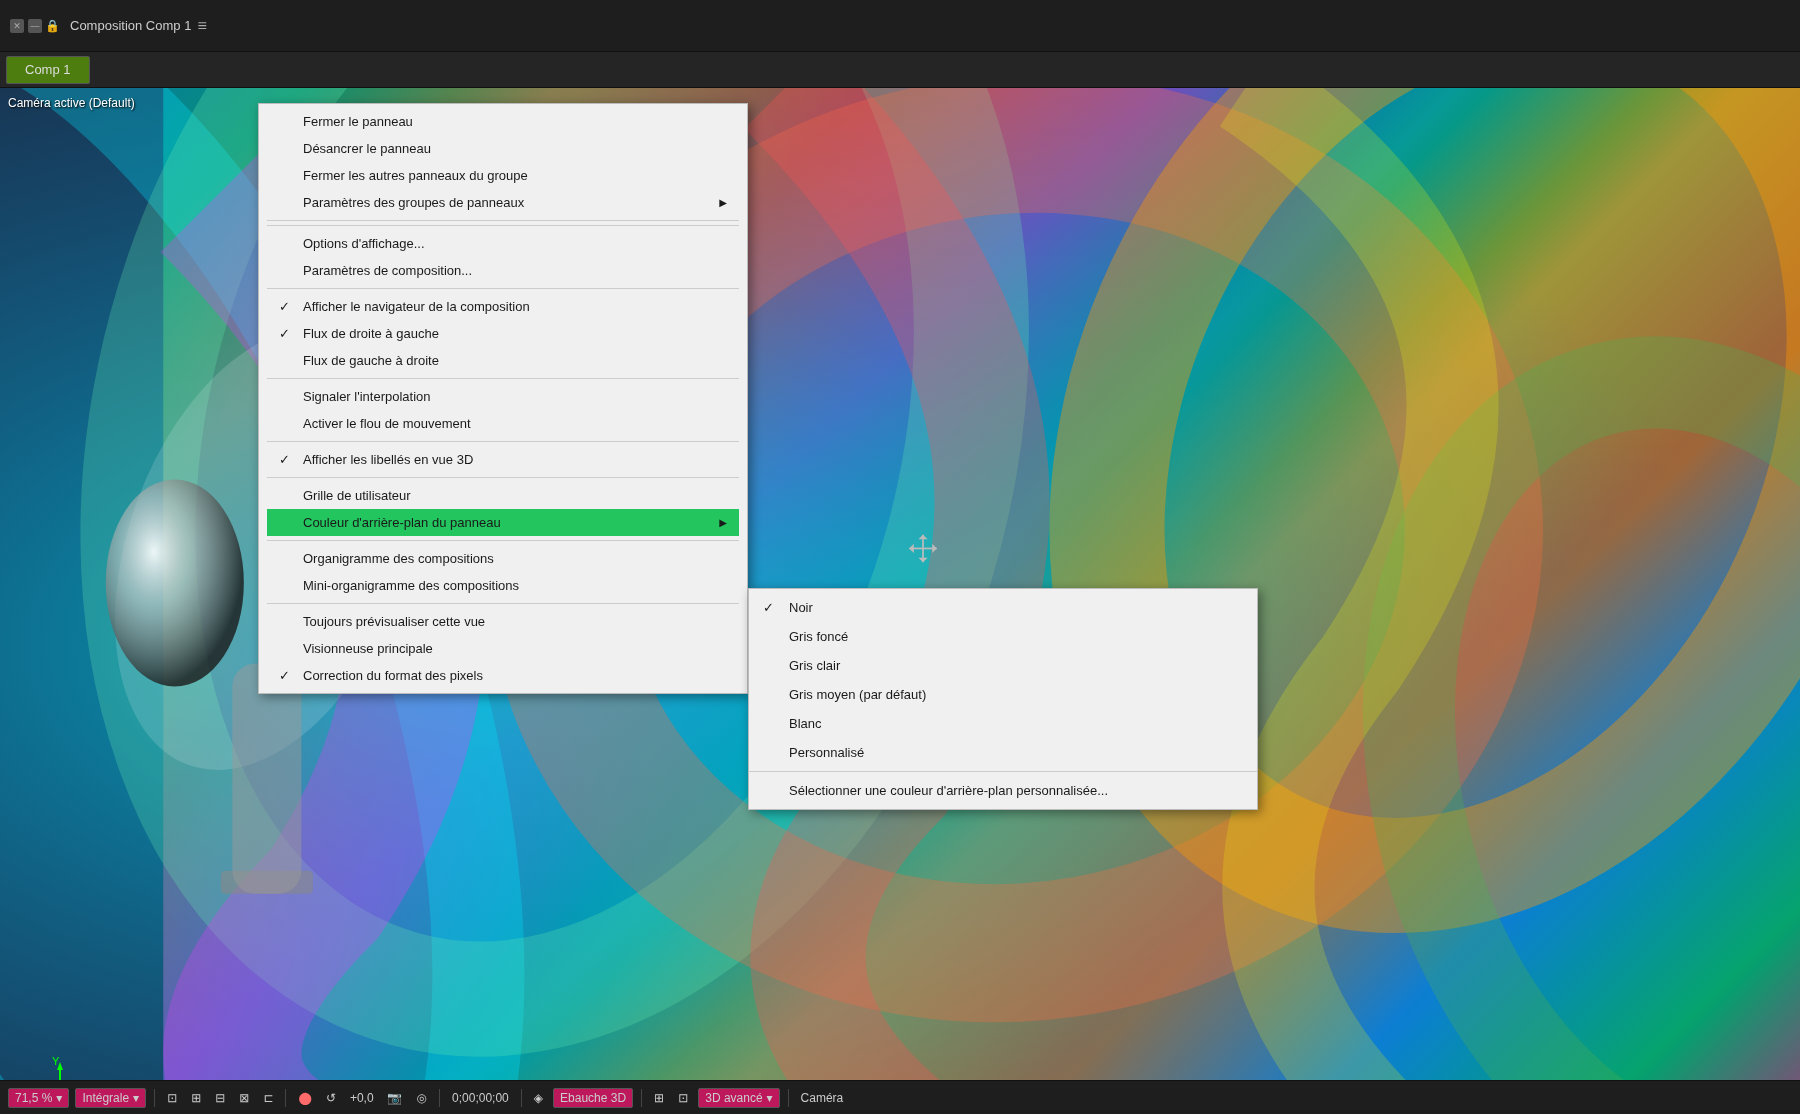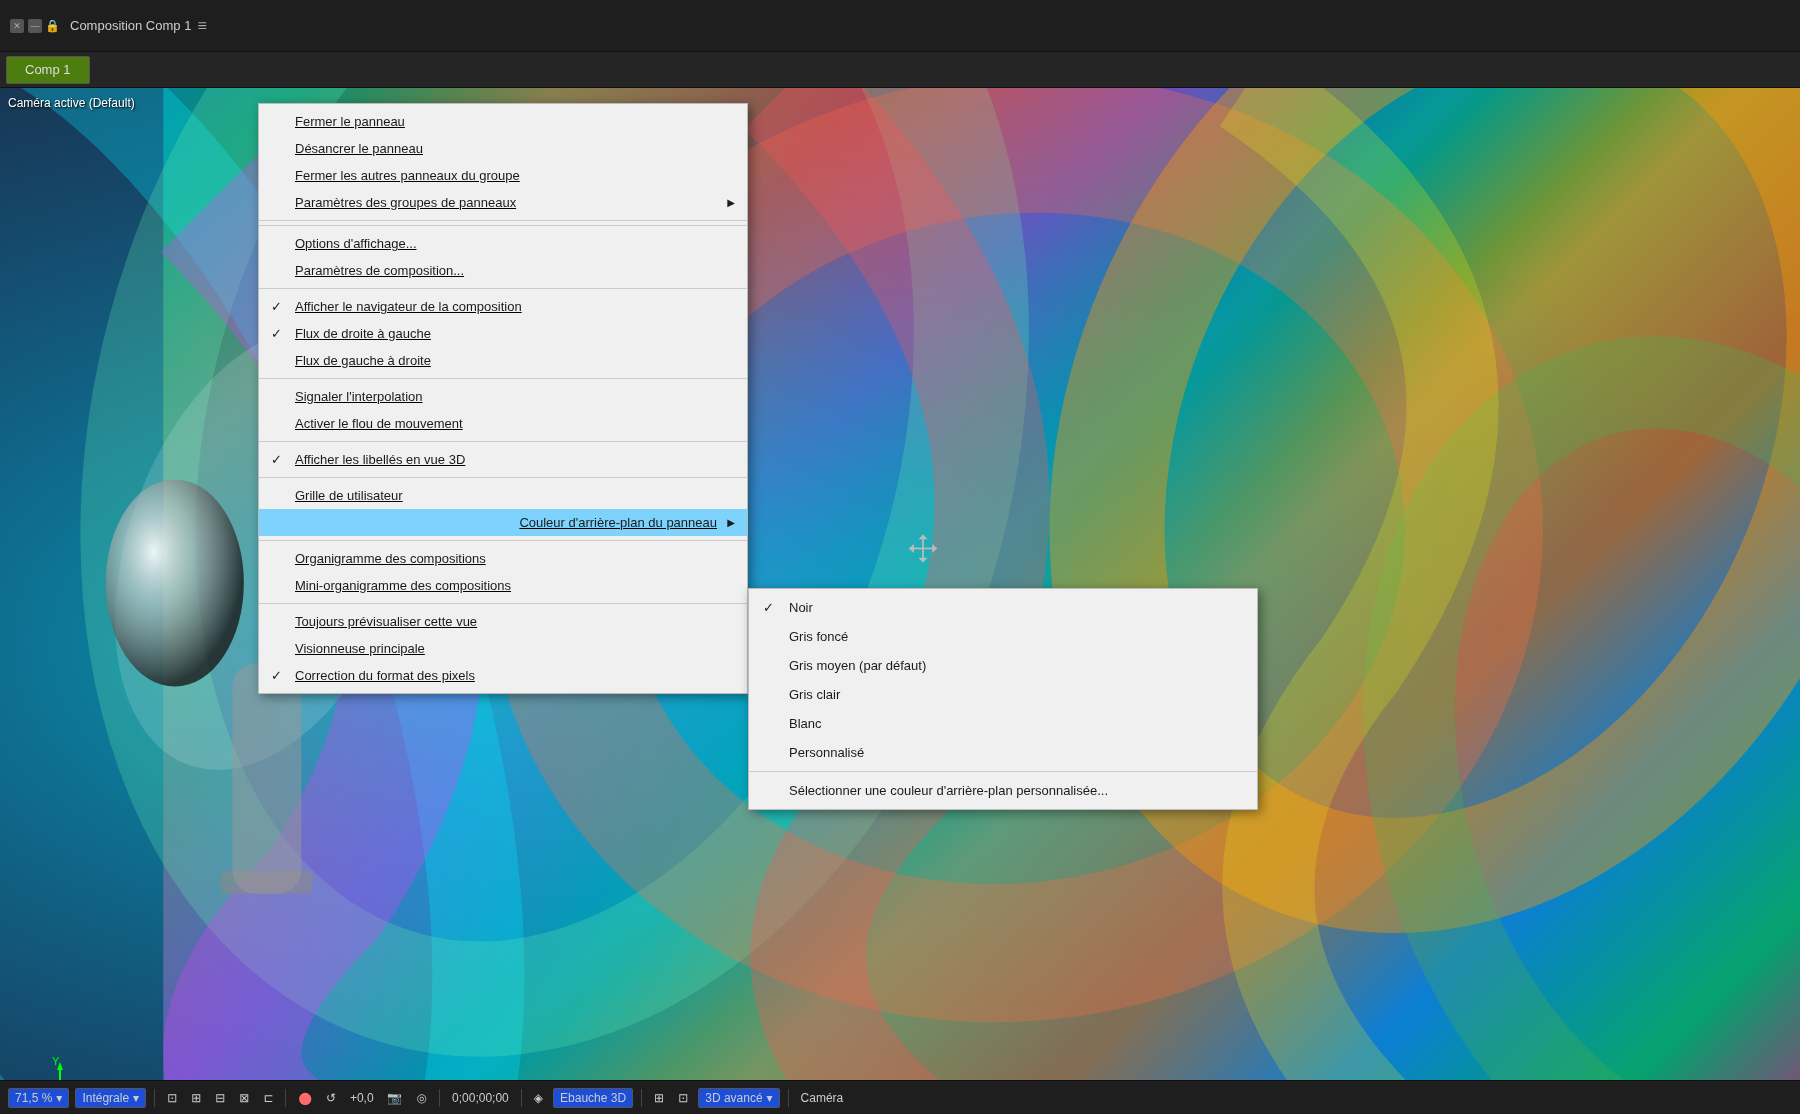--- a/index.html
+++ b/index.html
@@ -145,21 +145,21 @@
       cursor: pointer;
       padding: 2px 4px;
     }
     .toolbar-sep {
       width: 1px;
       height: 18px;
       background: #444;
       margin: 0 2px;
     }
     .toolbar-dropdown {
-      background: #1d4ed8;
+      background: #be185d;
       border: 1px solid #555;
       border-radius: 2px;
       padding: 2px 6px;
       color: #ccc;
       font-size: 12px;
       display: flex;
       align-items: center;
       gap: 4px;
       cursor: pointer;
     }
@@ -167,43 +167,41 @@
     
     #context-menu {
       position: absolute;
       top: 15px;
       left: 258px;
       width: 490px;
       background: #f0f0f0;
       border: 1px solid #bbb;
       box-shadow: 3px 3px 10px rgba(0,0,0,0.4);
       z-index: 100;
-      padding: 4px 0;
-      text-decoration: underline;
+      padding: 4px 8px;
     }
 
     .menu-item {
       padding: 6px 30px 6px 36px;
       color: #1a1a1a;
       font-size: 13px;
       cursor: pointer;
       display: flex;
       align-items: center;
       position: relative;
       white-space: nowrap;
     }
     .menu-item.has-sub::after {
       content: '▶';
       position: absolute;
       right: 12px;
       font-size: 10px;
     }
     .menu-item.active-sub {
-      background: #7dd3fc;
-      justify-content: flex-end;
+      background: #22c55e;
     }
     .menu-item .check {
       position: absolute;
       left: 12px;
       font-size: 13px;
     }
     .menu-divider {
       height: 1px;
       background: #ccc;
       margin: 4px 0;
@@ -412,24 +410,24 @@
 
   <div id="submenu-bg">
     <div class="submenu-item">
       <span class="check">✓</span>
       <span>Noir</span>
     </div>
     <div class="submenu-item">
       <span>Gris foncé</span>
     </div>
     <div class="submenu-item">
+      <span>Gris clair</span>
+    </div>
+    <div class="submenu-item">
       <span>Gris moyen (par défaut)</span>
-    </div>
-    <div class="submenu-item">
-      <span>Gris clair</span>
     </div>
     <div class="submenu-item">
       <span>Blanc</span>
     </div>
     <div class="submenu-item">
       <span>Personnalisé</span>
     </div>
     <div class="submenu-divider"></div>
     <div class="submenu-item">
       <span>Sélectionner une couleur d'arrière-plan personnalisée...</span>

